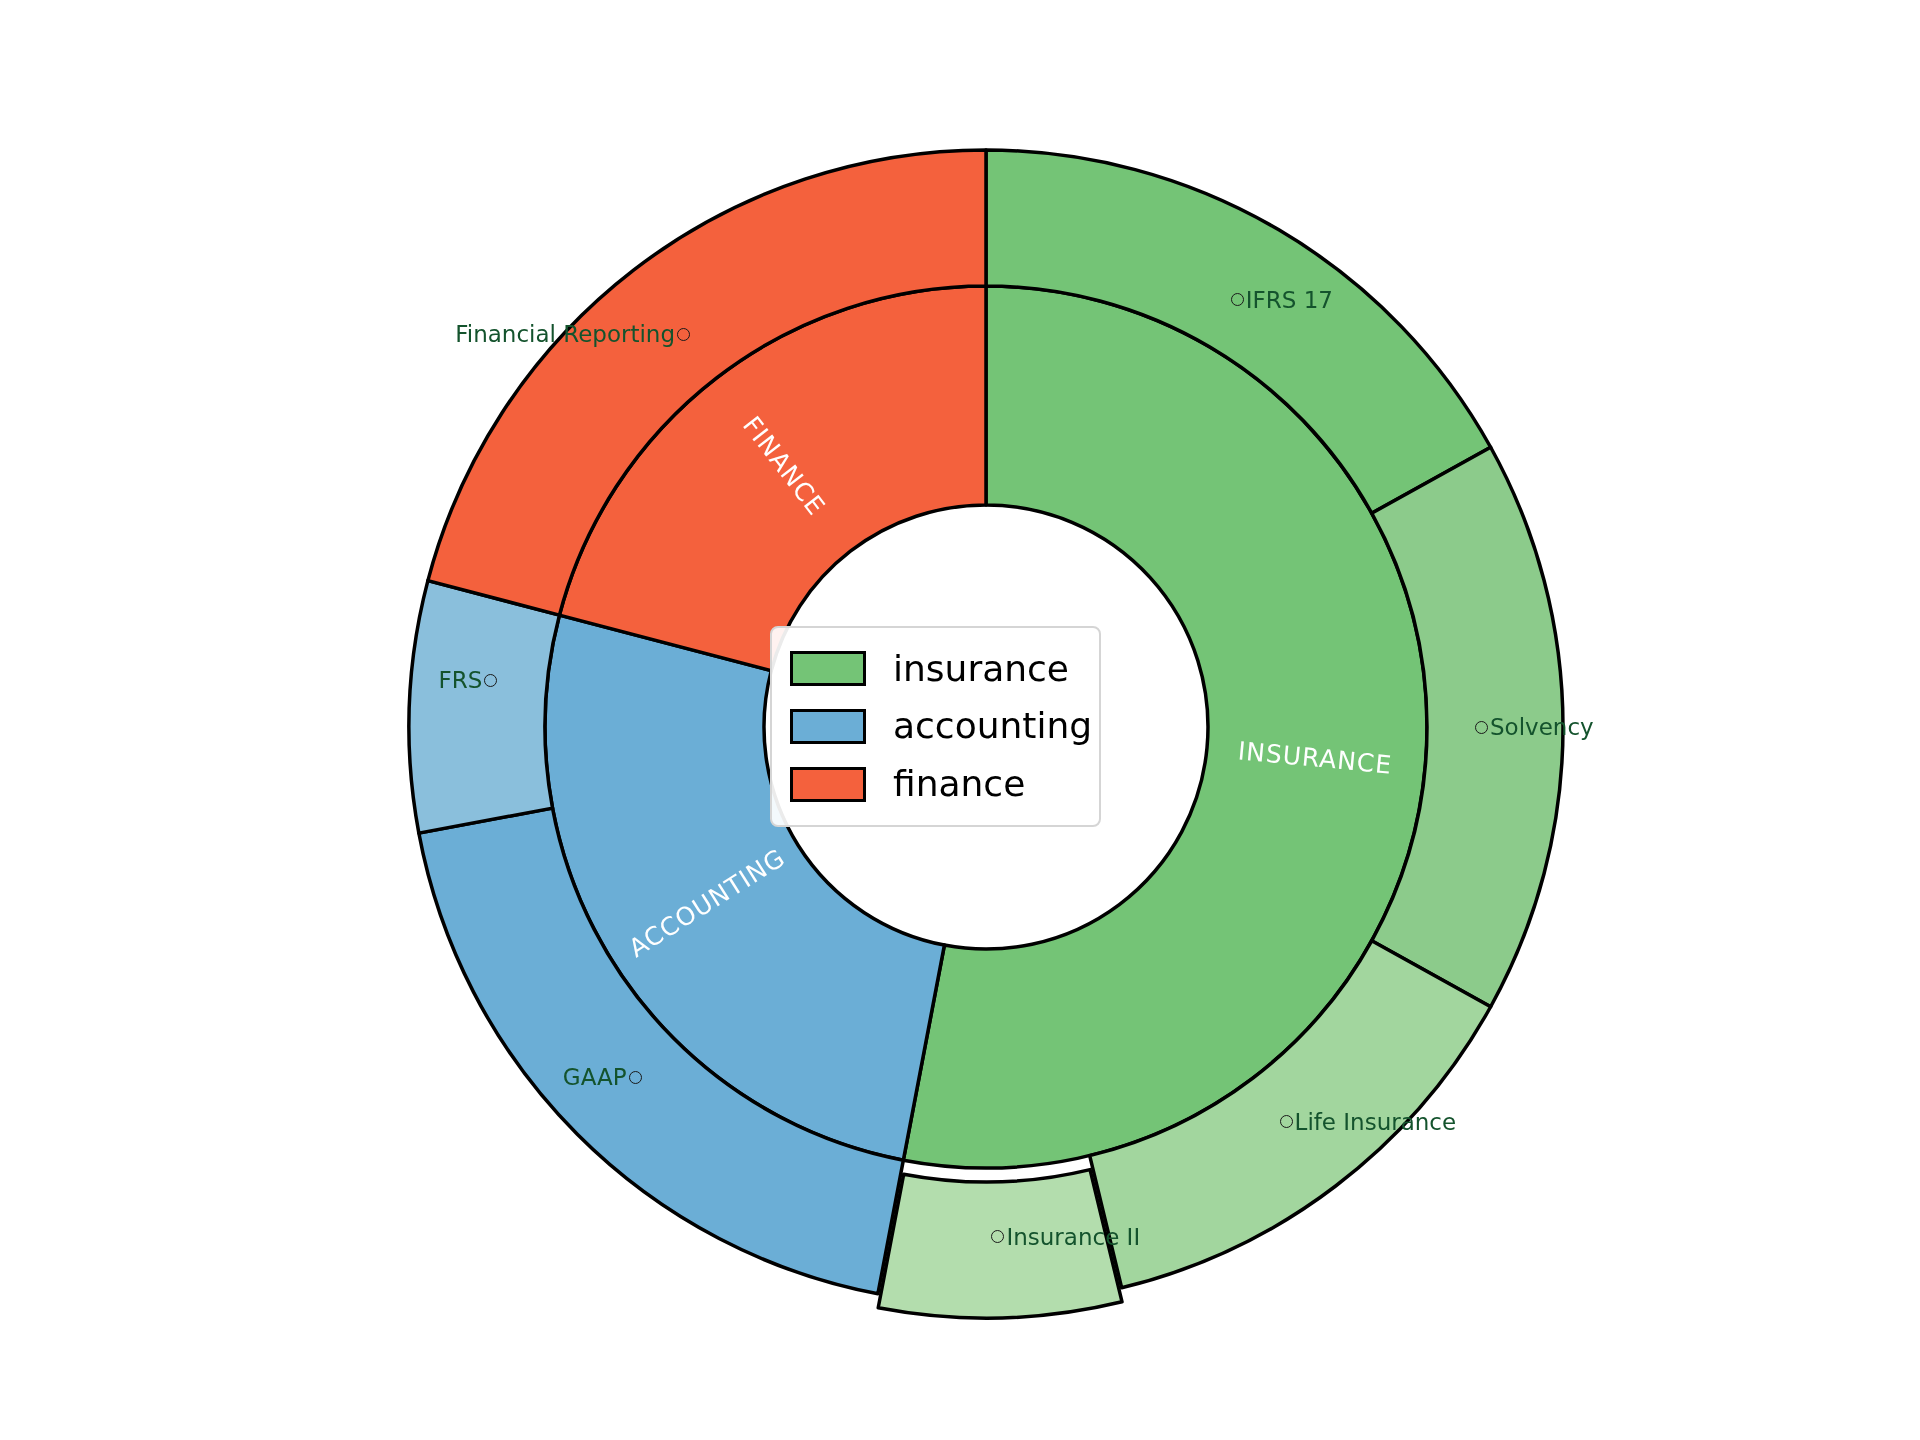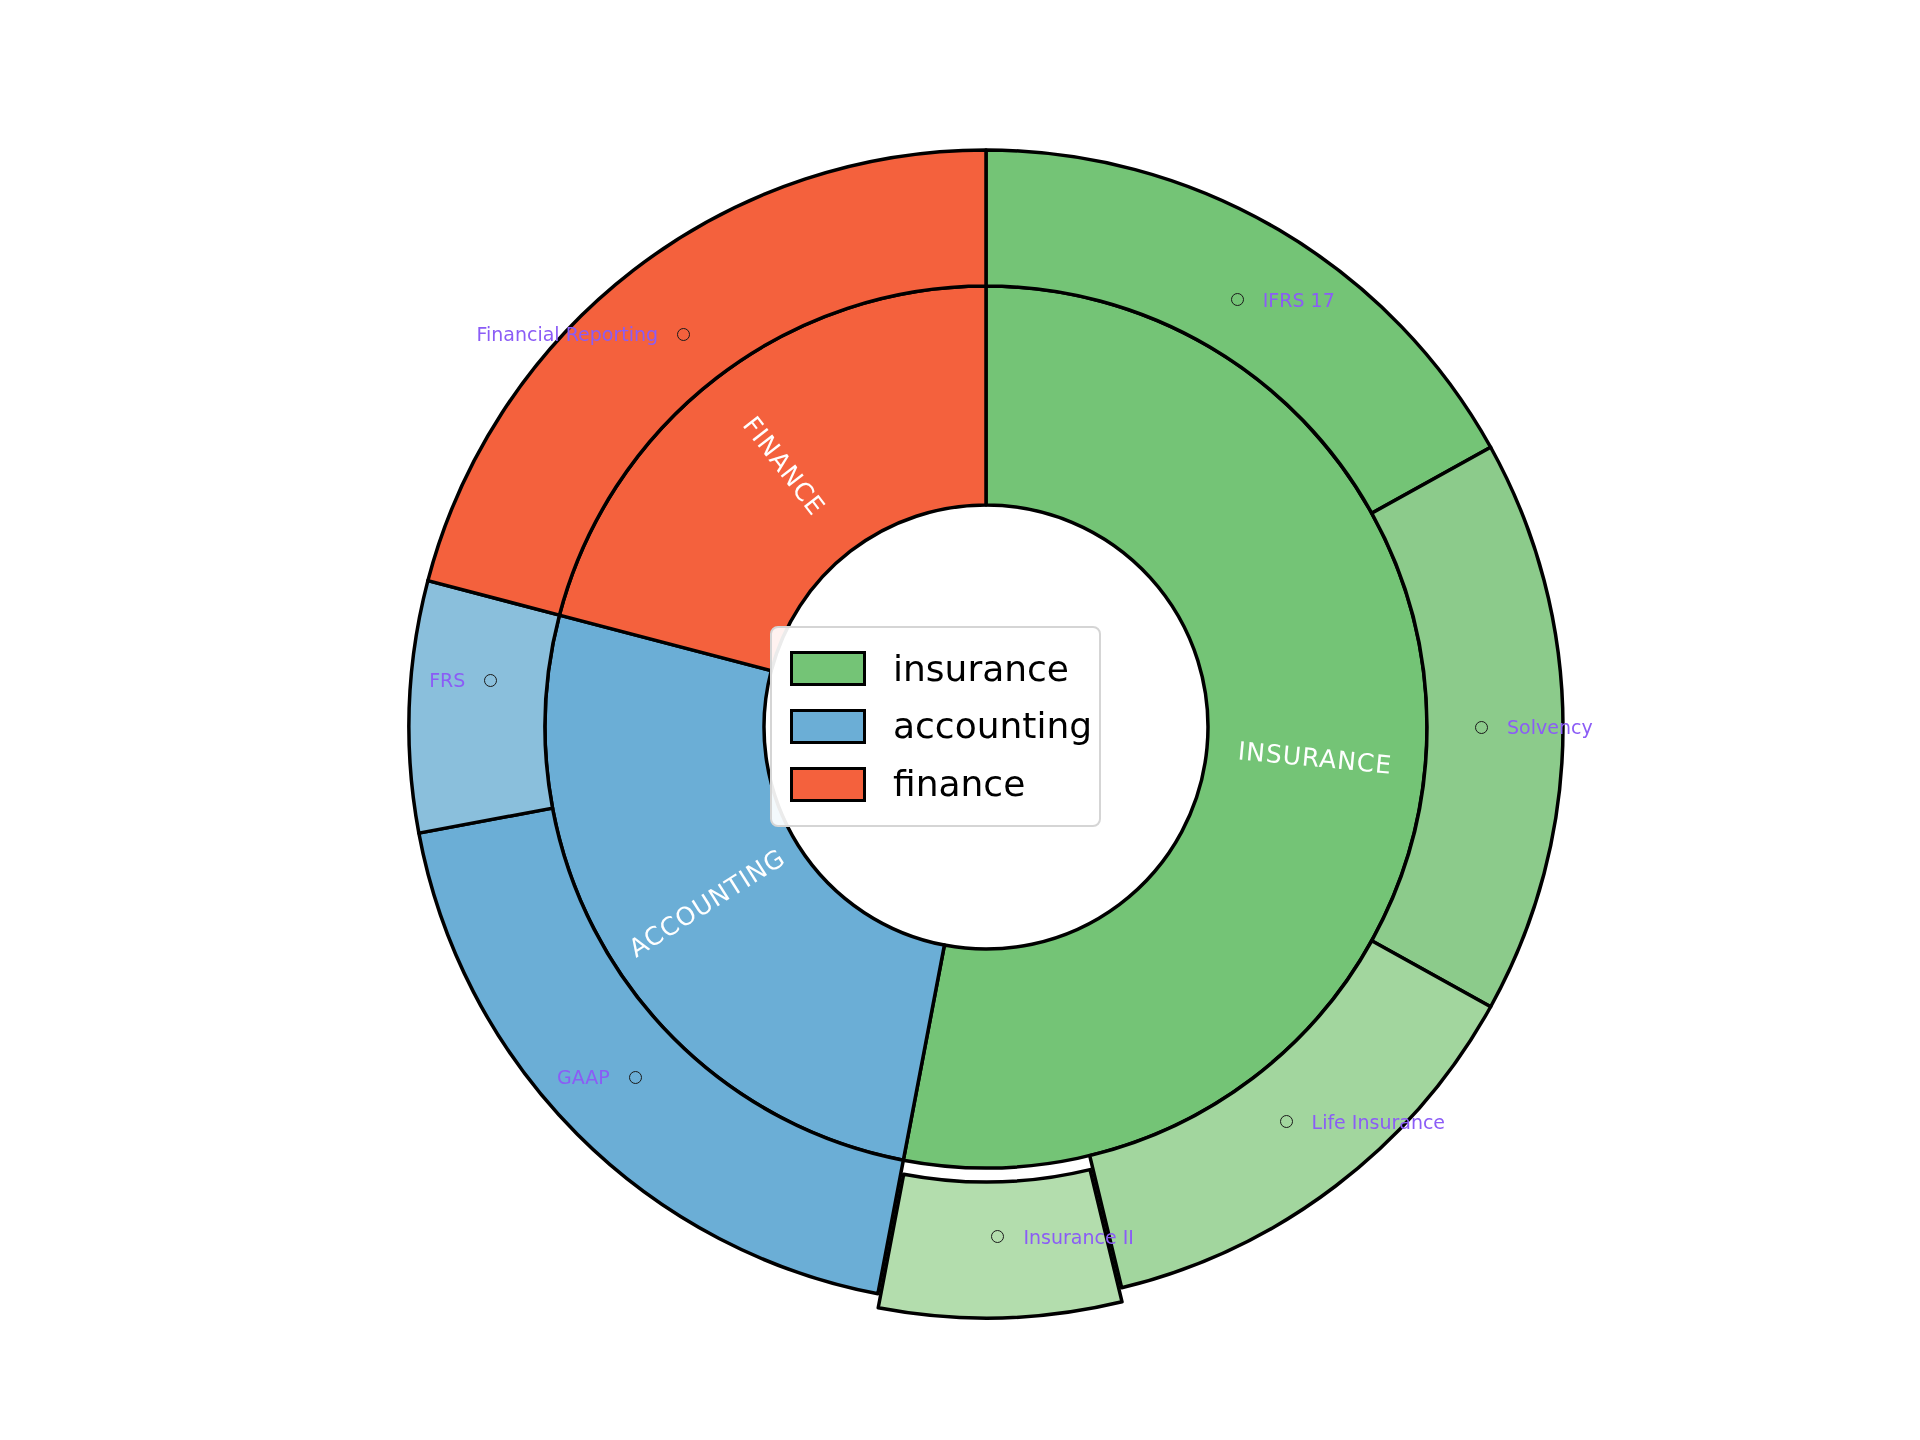--- a/index.html
+++ b/index.html
@@ -18,23 +18,23 @@
   }
   #sunburst-svg {
     position: absolute;
     left: 0;
     top: 0;
   }
   .outer-label {
     position: absolute;
     display: flex;
     align-items: center;
-    gap: 19px;
-    font-size: 19px;
-    color: #8b5cf6;
+    gap: 2px;
+    font-size: 23px;
+    color: #14532d;
     white-space: nowrap;
     transform: translateY(-50%);
   }
   .marker-dot {
     width: 11px;
     height: 11px;
     border: 1.6px solid #1a1a1a;
     border-radius: 50%;
     background: transparent;
     flex: 0 0 auto;

